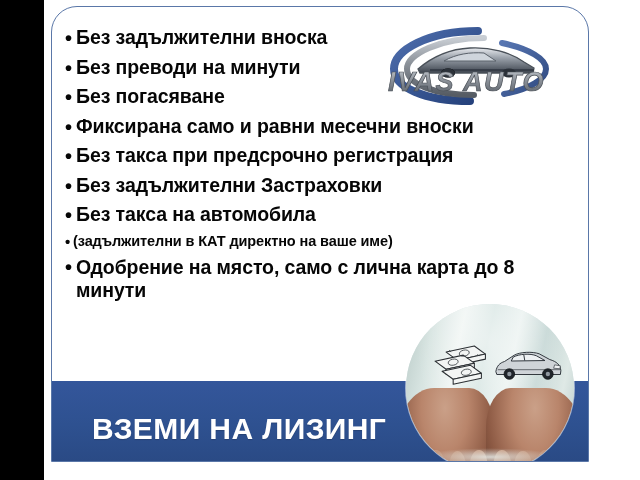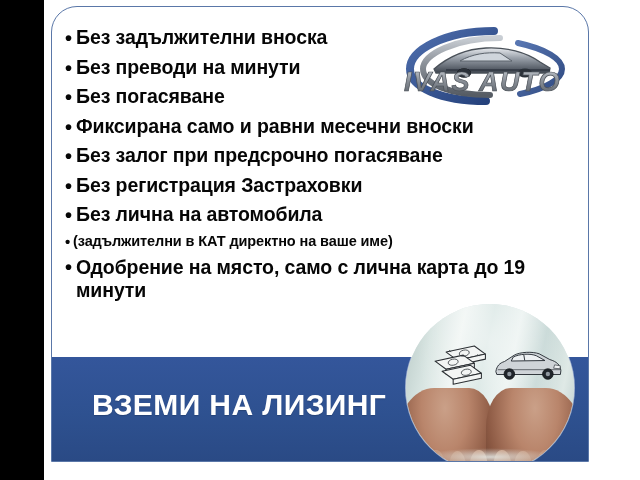--- a/index.html
+++ b/index.html
@@ -84,34 +84,34 @@
     margin-bottom: 7px;
     font-size: 14.5px;
   }
   .benefit.sm .dot { font-size: 15px; width: 8px; }
   
   .benefit.lg.two-line { line-height: 1.22; }
 
   
   .logo {
     position: absolute;
-    left: 338px;
+    left: 322px;
     top: 14px;
     width: 187px;
     height: 86px;
   }
   .logo svg { display: block; width: 187px; height: 86px; }
 
   
   .cta-band {
     position: absolute;
     left: 0;
     bottom: 0;
     width: 538px;
-    height: 104px;
+    height: 80px;
     background: #2f5496;
     background: linear-gradient(180deg, #34569b 0%, #2e5190 55%, #2a4a85 100%);
   }
   .cta-text {
     position: absolute;
     left: 40px;
     top: 31px;
     color: #ffffff;
     font-size: 30px;
     font-weight: bold;
@@ -269,41 +269,41 @@
         <span class="txt">Без погасяване</span>
       </li>
 
       <li class="benefit lg">
         <span class="dot">•</span>
         <span class="txt">Фиксирана само и равни месечни вноски</span>
       </li>
 
       <li class="benefit lg">
         <span class="dot">•</span>
-        <span class="txt">Без залог при предсрочно погасяване</span>
-      </li>
-
-      <li class="benefit lg">
-        <span class="dot">•</span>
-        <span class="txt">Без регистрация Застраховки</span>
-      </li>
-
-      <li class="benefit lg">
-        <span class="dot">•</span>
-        <span class="txt">Без лична на автомобила</span>
+        <span class="txt">Без такса при предсрочно регистрация</span>
+      </li>
+
+      <li class="benefit lg">
+        <span class="dot">•</span>
+        <span class="txt">Без задължителни Застраховки</span>
+      </li>
+
+      <li class="benefit lg">
+        <span class="dot">•</span>
+        <span class="txt">Без такса на автомобила</span>
       </li>
 
       <li class="benefit sm">
         <span class="dot">•</span>
         <span class="txt">(задължителни в КАТ директно на ваше име)</span>
       </li>
 
       <li class="benefit lg two-line">
         <span class="dot">•</span>
-        <span class="txt">Одобрение на място, само с лична карта до 19 минути</span>
+        <span class="txt">Одобрение на място, само с лична карта до 8 минути</span>
       </li>
 
     </ul>
 
     <div class="cta-band">
       <div class="cta-text">ВЗЕМИ НА ЛИЗИНГ</div>
     </div>
 
     <div class="photo">
       <div class="bg"></div>

